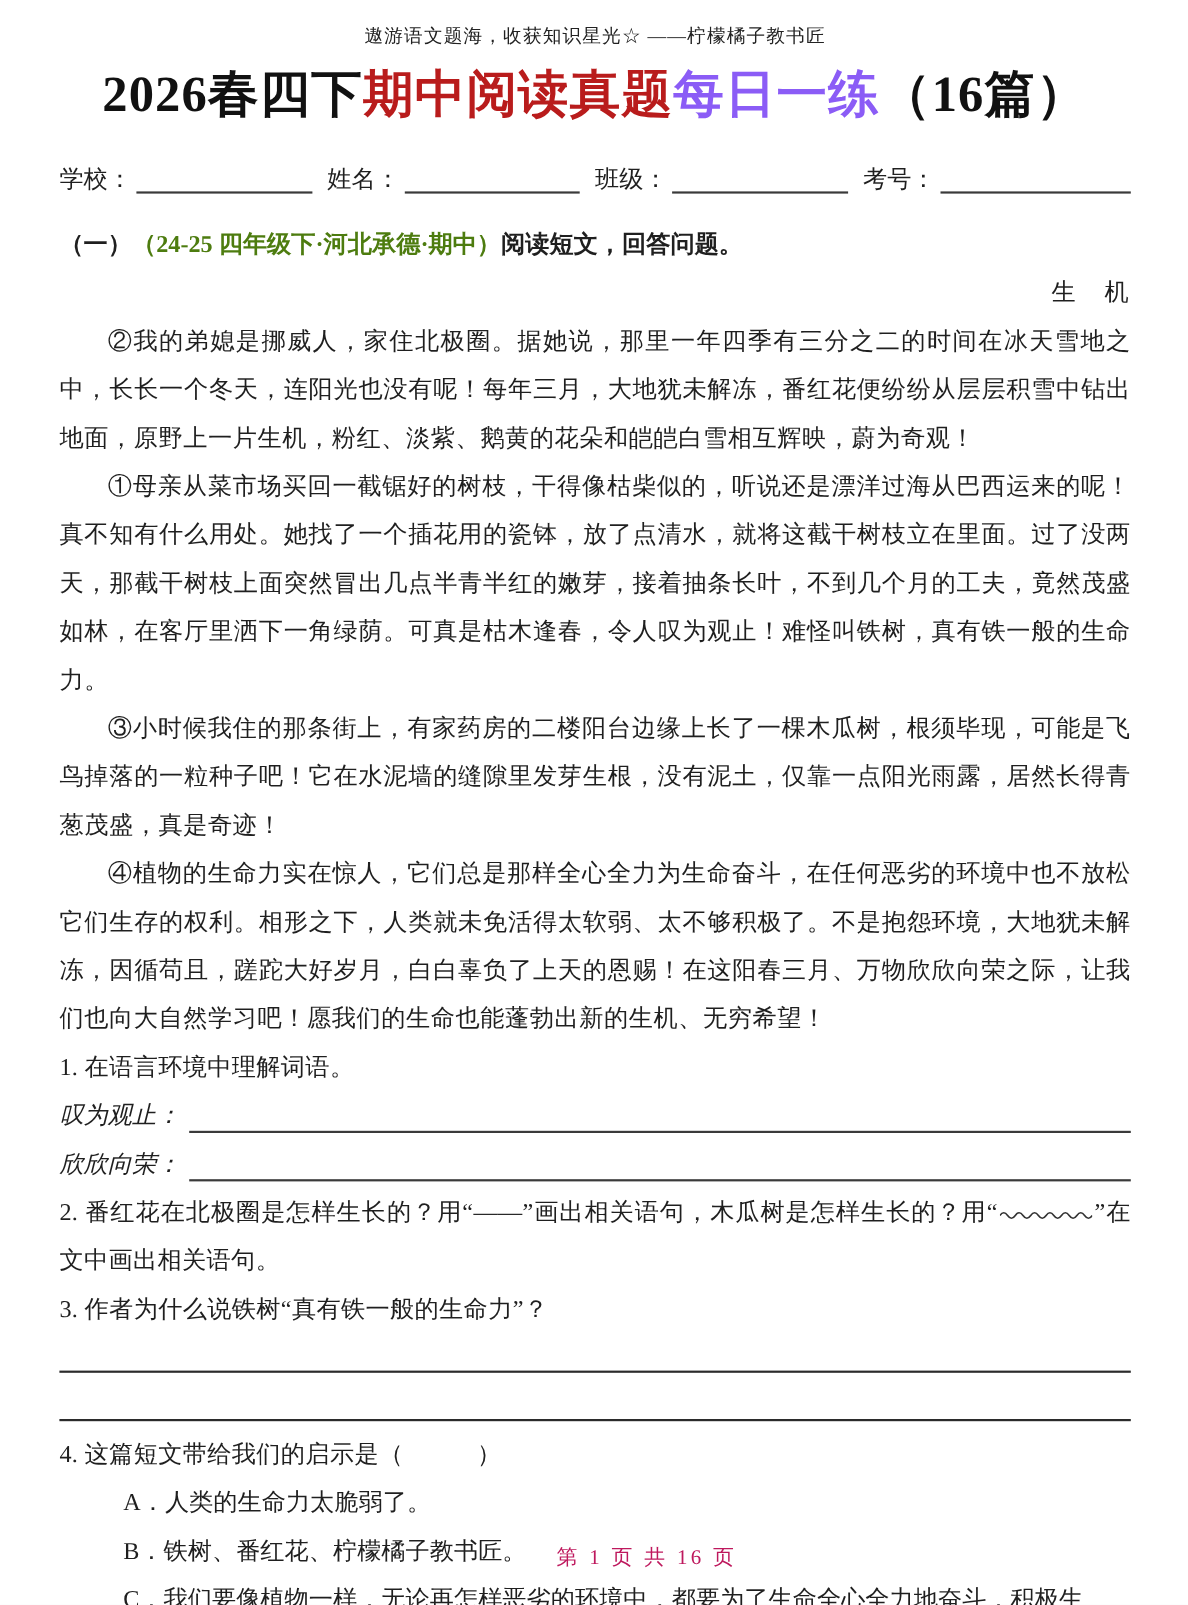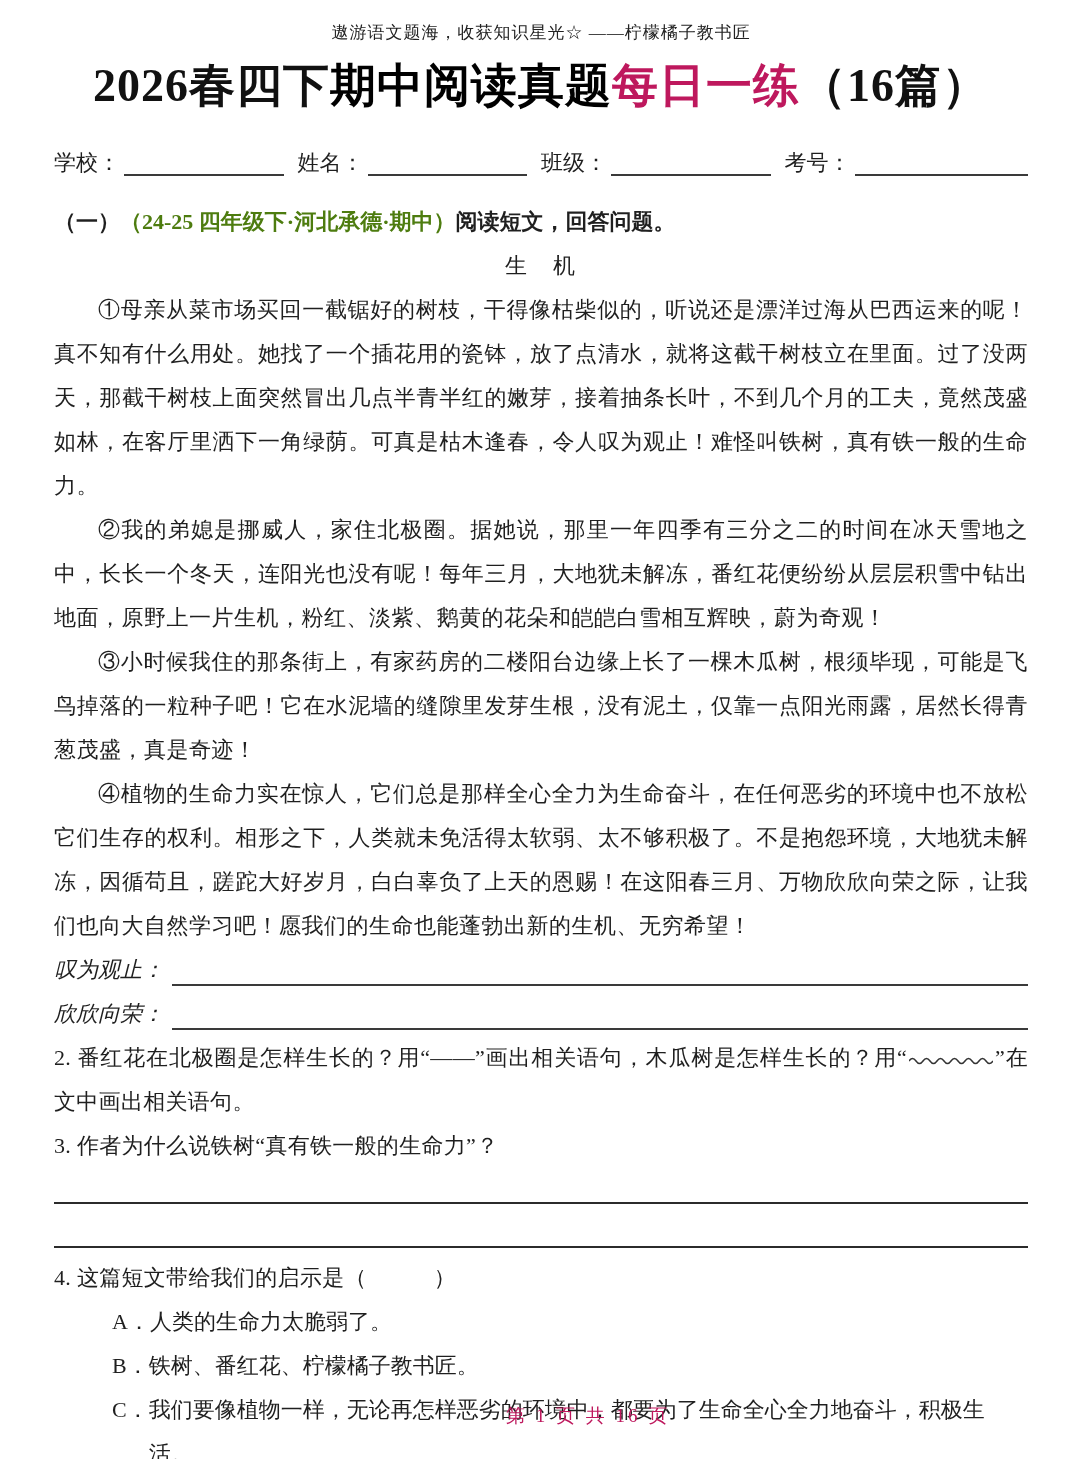--- a/index.html
+++ b/index.html
@@ -9,33 +9,33 @@
     position:relative;box-sizing:border-box;padding:20px 52px 0 54px;overflow:hidden;
   }
   .tagline{
     text-align:center;font-size:17px;font-weight:normal;letter-spacing:1px;color:#222;
     line-height:26px;
   }
   .title{
     margin:10px 0 0;text-align:center;font-size:46px;font-weight:bold;
     letter-spacing:1px;line-height:60px;white-space:nowrap;color:#111;
   }
-  .t-blue{color:#000000;}
-  .t-red{color:#be185d;}
+  .t-blue{color:#b91c1c;}
+  .t-red{color:#8b5cf6;}
   .info-row{
     margin-top:32px;display:flex;align-items:flex-end;font-size:22px;line-height:30px;
   }
   .info-field{display:flex;flex:1;align-items:flex-end;}
   .info-label{white-space:nowrap;}
   .info-line{flex:1;border-bottom:2px solid #3a3a3a;height:24px;margin:0 14px 2px 4px;}
   .info-field:last-child .info-line{margin-right:0;}
   .content{font-size:22px;line-height:44px;}
   .section-head{margin-top:22px;font-weight:bold;}
   .sec-red{color:#4d7c0f;}
-  .passage-title{text-align:center;letter-spacing:2px;}
+  .passage-title{text-align:right;letter-spacing:2px;}
   .para{margin:0;text-align:justify;text-indent:2em;letter-spacing:0.5px;}
   .q{margin:0;text-align:justify;letter-spacing:0.3px;}
   .term-row{display:flex;align-items:flex-end;font-style:italic;}
   .term-label{white-space:nowrap;}
   .fill-line{flex:1;border-bottom:2px solid #3a3a3a;height:34px;margin-left:8px;margin-bottom:6px;}
   .answer-line{height:34px;border-bottom:2px solid #2b2b2b;margin-bottom:8px;}
   .answer-line.first{margin-top:0;}
   .option-row{display:flex;padding-left:58px;}
   .option-label{white-space:nowrap;}
   .wavy-svg{vertical-align:baseline;margin:0 2px;}
@@ -71,25 +71,26 @@
       <span class="info-line"></span>
     </div>
   </div>
 
   <div class="content">
 
     <div class="section-head"><span>（一）</span><span class="sec-red">（24-25 四年级下·河北承德·期中）</span><span>阅读短文，回答问题。</span></div>
 
     <div class="passage-title">生　机</div>
 
+    <p class="para">②我的弟媳是挪威人，家住北极圈。据她说，那里一年四季有三分之二的时间在冰天雪地之中，长长一个冬天，连阳光也没有呢！每年三月，大地犹未解冻，番红花便纷纷从层层积雪中钻出地面，原野上一片生机，粉红、淡紫、鹅黄的花朵和皑皑白雪相互辉映，蔚为奇观！</p>
     <p class="para">①母亲从菜市场买回一截锯好的树枝，干得像枯柴似的，听说还是漂洋过海从巴西运来的呢！真不知有什么用处。她找了一个插花用的瓷钵，放了点清水，就将这截干树枝立在里面。过了没两天，那截干树枝上面突然冒出几点半青半红的嫩芽，接着抽条长叶，不到几个月的工夫，竟然茂盛如林，在客厅里洒下一角绿荫。可真是枯木逢春，令人叹为观止！难怪叫铁树，真有铁一般的生命力。</p>
-    <p class="para">②我的弟媳是挪威人，家住北极圈。据她说，那里一年四季有三分之二的时间在冰天雪地之中，长长一个冬天，连阳光也没有呢！每年三月，大地犹未解冻，番红花便纷纷从层层积雪中钻出地面，原野上一片生机，粉红、淡紫、鹅黄的花朵和皑皑白雪相互辉映，蔚为奇观！</p>
     <p class="para">③小时候我住的那条街上，有家药房的二楼阳台边缘上长了一棵木瓜树，根须毕现，可能是飞鸟掉落的一粒种子吧！它在水泥墙的缝隙里发芽生根，没有泥土，仅靠一点阳光雨露，居然长得青葱茂盛，真是奇迹！</p>
     <p class="para">④植物的生命力实在惊人，它们总是那样全心全力为生命奋斗，在任何恶劣的环境中也不放松它们生存的权利。相形之下，人类就未免活得太软弱、太不够积极了。不是抱怨环境，大地犹未解冻，因循苟且，蹉跎大好岁月，白白辜负了上天的恩赐！在这阳春三月、万物欣欣向荣之际，让我们也向大自然学习吧！愿我们的生命也能蓬勃出新的生机、无穷希望！</p>
 
+    <div class="q">1. 在语言环境中理解词语。</div>
 
     <div class="term-row">
       <span class="term-label">叹为观止：</span>
       <span class="fill-line"></span>
     </div>
     <div class="term-row">
       <span class="term-label">欣欣向荣：</span>
       <span class="fill-line"></span>
     </div>
 

